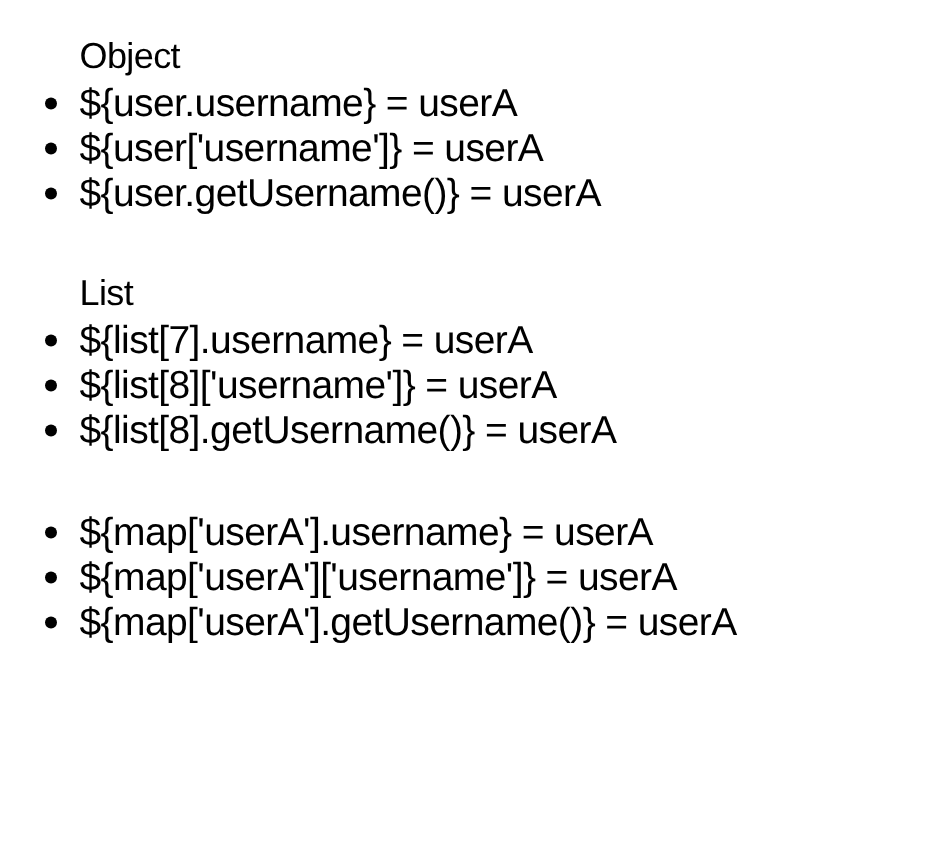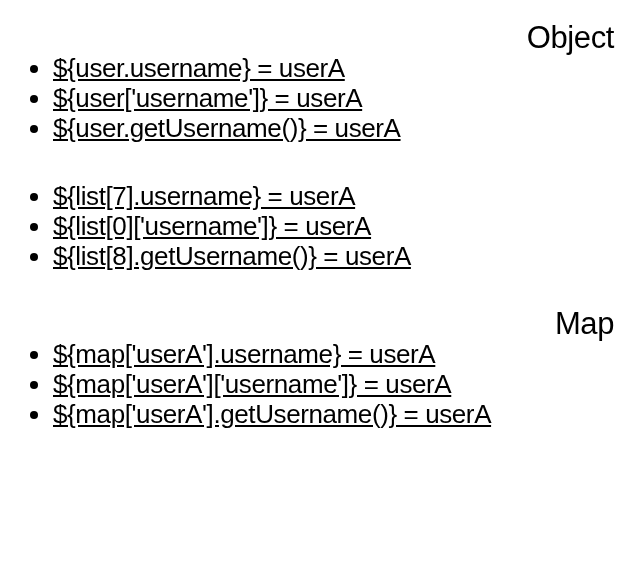--- a/index.html
+++ b/index.html
@@ -18,29 +18,27 @@
     font-size: 26px;
     line-height: 30px;
     letter-spacing: -0.4px;
   }
   .section {
     margin: 0 0 38px 0;
   }
   .section-heading {
     margin: 0 0 0 53px;
     font-weight: normal;
-    font-size: 31px;
+    font-size: 24px;
     line-height: 30px;
-    text-align: right;
   }
   ul.expression-list {
     margin: 0;
     padding: 0 0 0 53px;
     list-style: disc outside;
-    text-decoration: underline;
   }
   ul.expression-list li {
     margin: 0;
     padding: 0;
   }
 </style>
 </head>
 <body>
 
 <div class="page">
@@ -48,29 +46,29 @@
   <div class="section">
     <p class="section-heading">Object</p>
     <ul class="expression-list">
       <li>${user.username} = userA</li>
       <li>${user['username']} = userA</li>
       <li>${user.getUsername()} = userA</li>
     </ul>
   </div>
 
   <div class="section">
+    <p class="section-heading">List</p>
     <ul class="expression-list">
       <li>${list[7].username} = userA</li>
-      <li>${list[0]['username']} = userA</li>
+      <li>${list[8]['username']} = userA</li>
       <li>${list[8].getUsername()} = userA</li>
     </ul>
   </div>
 
   <div class="section">
-    <p class="section-heading">Map</p>
     <ul class="expression-list">
       <li>${map['userA'].username} = userA</li>
       <li>${map['userA']['username']} = userA</li>
       <li>${map['userA'].getUsername()} = userA</li>
     </ul>
   </div>
 
 </div>
 
 </body></html>

